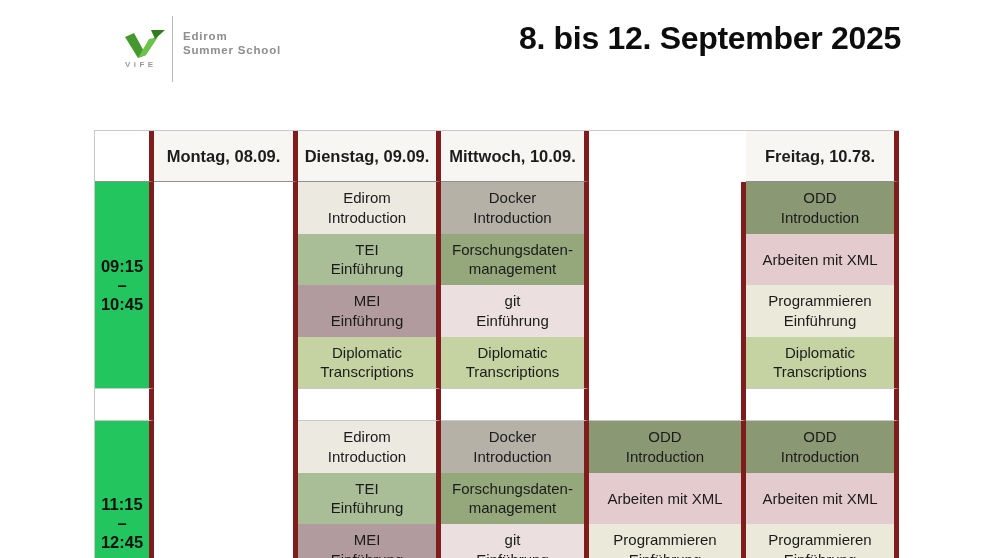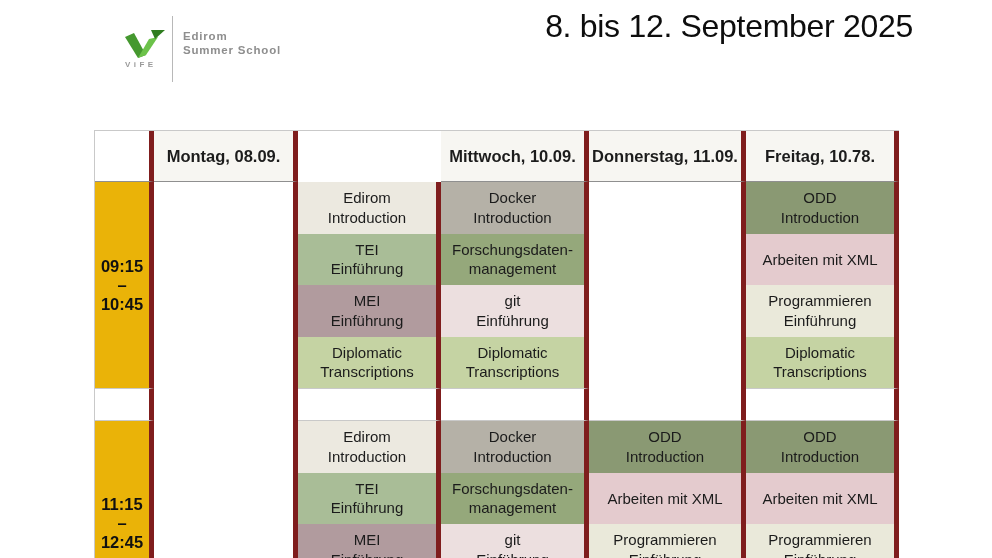--- a/index.html
+++ b/index.html
@@ -20,42 +20,42 @@
     color: #9a9a9a; 
   }
   .brand-divider { position: absolute; left: 47px; top: 2px; width: 1px; height: 66px; background: #b8b8b8; }
   .brand-name {
     position: absolute; left: 58px; top: 15px;
     font-size: 11.5px; font-weight: bold; line-height: 14px;
     letter-spacing: 0.8px; color: #8e8e8e; white-space: pre-line;
   }
   
   .titles { position: absolute; right: 79px; top: 8px; text-align: right; }
-  .page-title { margin: 0; font-size: 32px; line-height: 37px; font-weight: normal; color: #0d0d0d; letter-spacing: -0.3px; }
+  .page-title { margin: 12px; font-size: 32px; line-height: 37px; font-weight: bold; color: #0d0d0d; letter-spacing: -0.3px; }
   .page-subtitle { margin: 0; font-size: 21px; line-height: 26px; font-weight: bold; color: #0d0d0d; letter-spacing: -0.2px; }
   
   .schedule {
     position: absolute; left: 94px; top: 130px;
     display: grid;
     grid-template-columns: 59px 144px 143px 148px 157px 153px;
     grid-template-rows: 51px 206px 32px 206px;
     border-left: 1px solid #c9c9c9;
     border-top: 1px solid #c9c9c9;
   }
   .cell { box-sizing: border-box; border-right: 5px solid #7f1d1d; }
   .day-header {
     background: #f7f6f2;
     border-bottom: 1px solid #8f8f8f;
     display: flex; align-items: center; justify-content: center;
     font-size: 16.5px; font-weight: bold; color: #1c1c1c;
     text-align: center;
   }
   .corner { background: #ffffff; border-bottom: 1px solid #8f8f8f; }
   .time-cell {
-    background: #eab308;
+    background: #22c55e;
     display: flex; align-items: center; justify-content: center;
     font-size: 16.5px; font-weight: bold; line-height: 19px;
     text-align: center; white-space: pre-line; color: #111111;
   }
   .empty-day { background: #ffffff; }
   .gap-cell { background: #ffffff; border-top: 1px solid #c9c9c9; }
   .row4 { border-top: 1px solid #c9c9c9; }
   .stack { display: flex; flex-direction: column; background: #ffffff; }
   .session {
     flex: 0 0 51.5px;
@@ -86,22 +86,22 @@
 </div>
 
 <div class="titles">
   <h1 class="page-title">8. bis 12. September 2025</h1>
 </div>
 
 <div class="schedule">
 
   <div class="cell corner c1 r1"></div>
   <div class="cell day-header c2 r1">Montag, 08.09.</div>
+  <div class="cell day-header c3 r1">Dienstag, 09.09.</div>
   <div class="cell day-header c4 r1">Mittwoch, 10.09.</div>
-  <div class="cell day-header c5 r1">Donnerstag, 11.09.</div>
   <div class="cell day-header c6 r1">Freitag, 10.78.</div>
 
   <div class="cell time-cell c1 r2">09:15
 –
 10:45</div>
 
   <div class="cell empty-day c2 span-r2-4"></div>
 
   <div class="cell stack c3 r2">
     <div class="session" style="background-color: rgb(236, 233, 224);">Edirom

